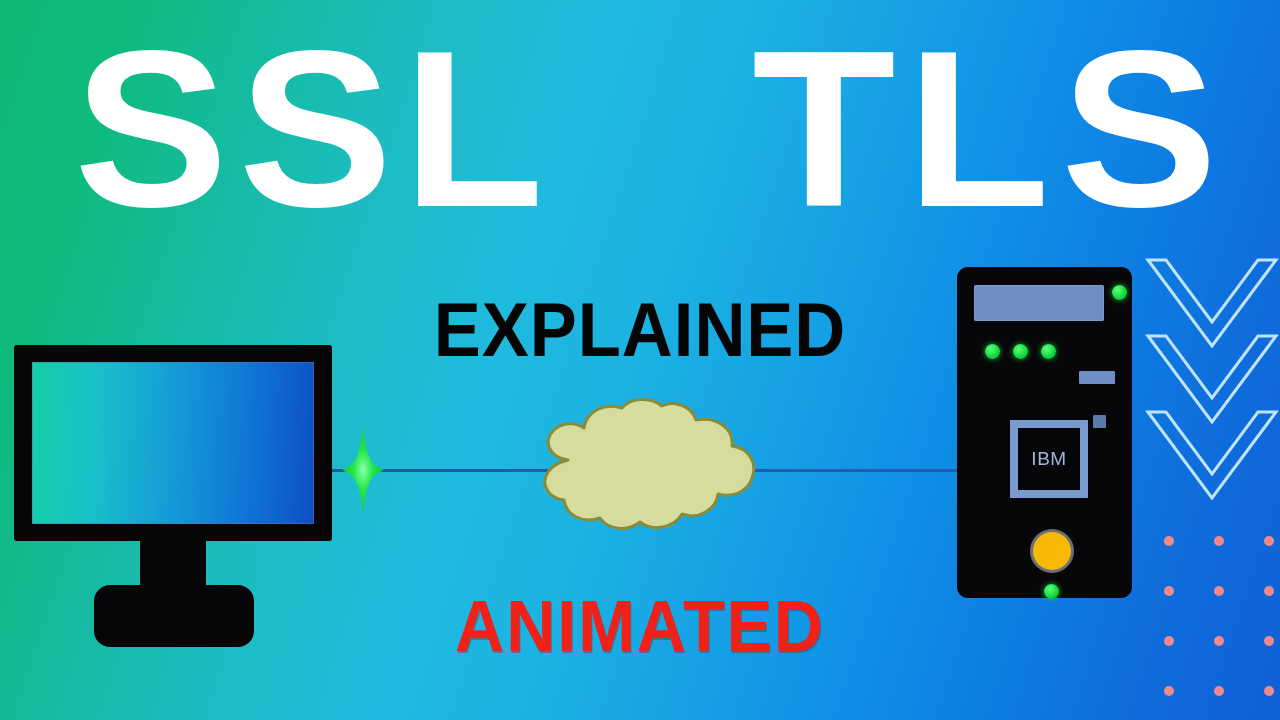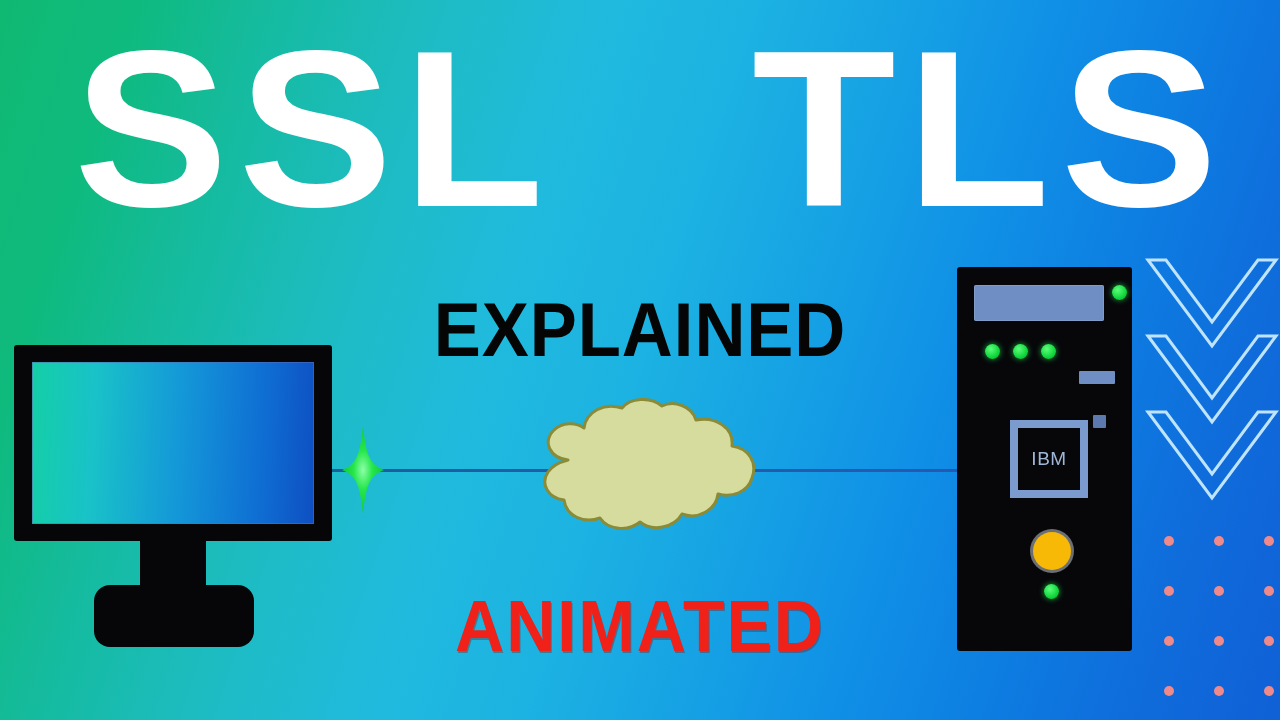--- a/index.html
+++ b/index.html
@@ -125,23 +125,23 @@
   }
 
   
   #cloud { position: absolute; left: 528px; top: 398px; width: 234px; height: 136px; }
   #cloud svg { display: block; }
 
   
   #server {
     position: absolute;
     left: 957px; top: 267px;
-    width: 175px; height: 384px;
+    width: 175px; height: 331px;
     background: #07070a;
-    border-radius: 3px;
+    border-radius: 11px;
   }
   #server-display {
     position: absolute; left: 17px; top: 18px;
     width: 130px; height: 36px;
     background: #6f8fc4;
     border-radius: 2px;
     box-shadow: inset 0 0 0 1px rgba(140,165,205,0.6);
   }
   .led {
     position: absolute;

